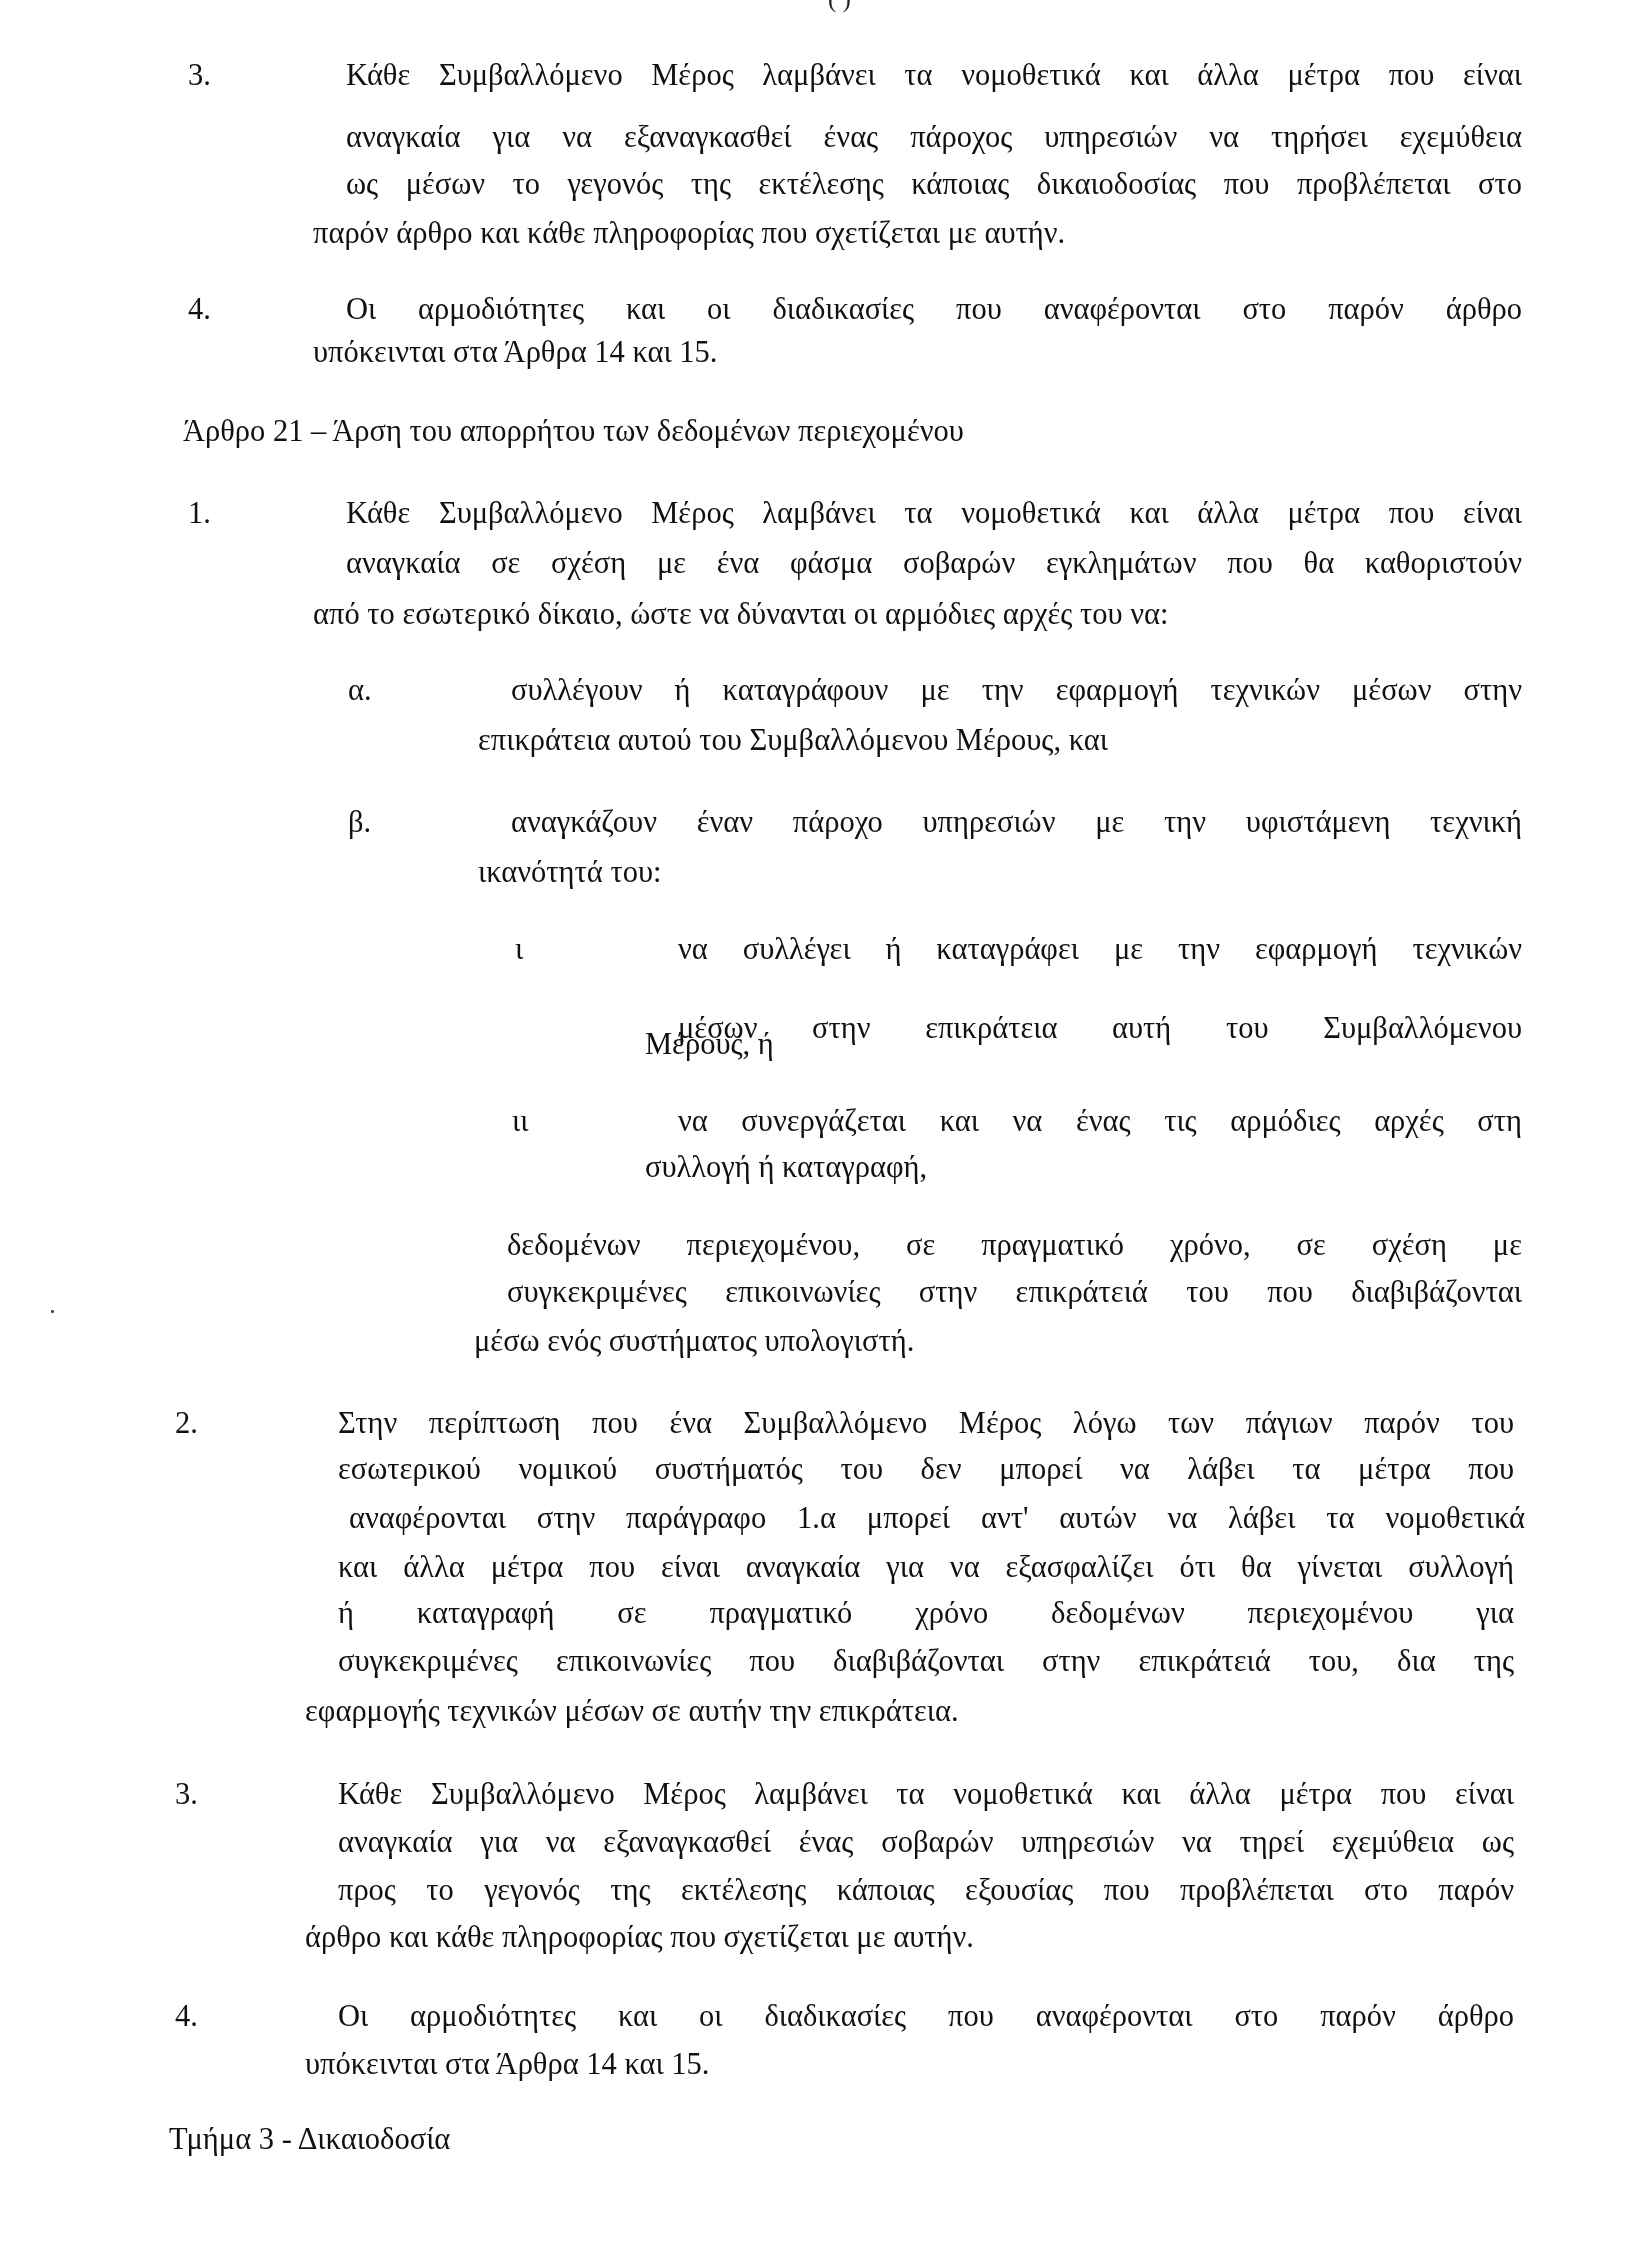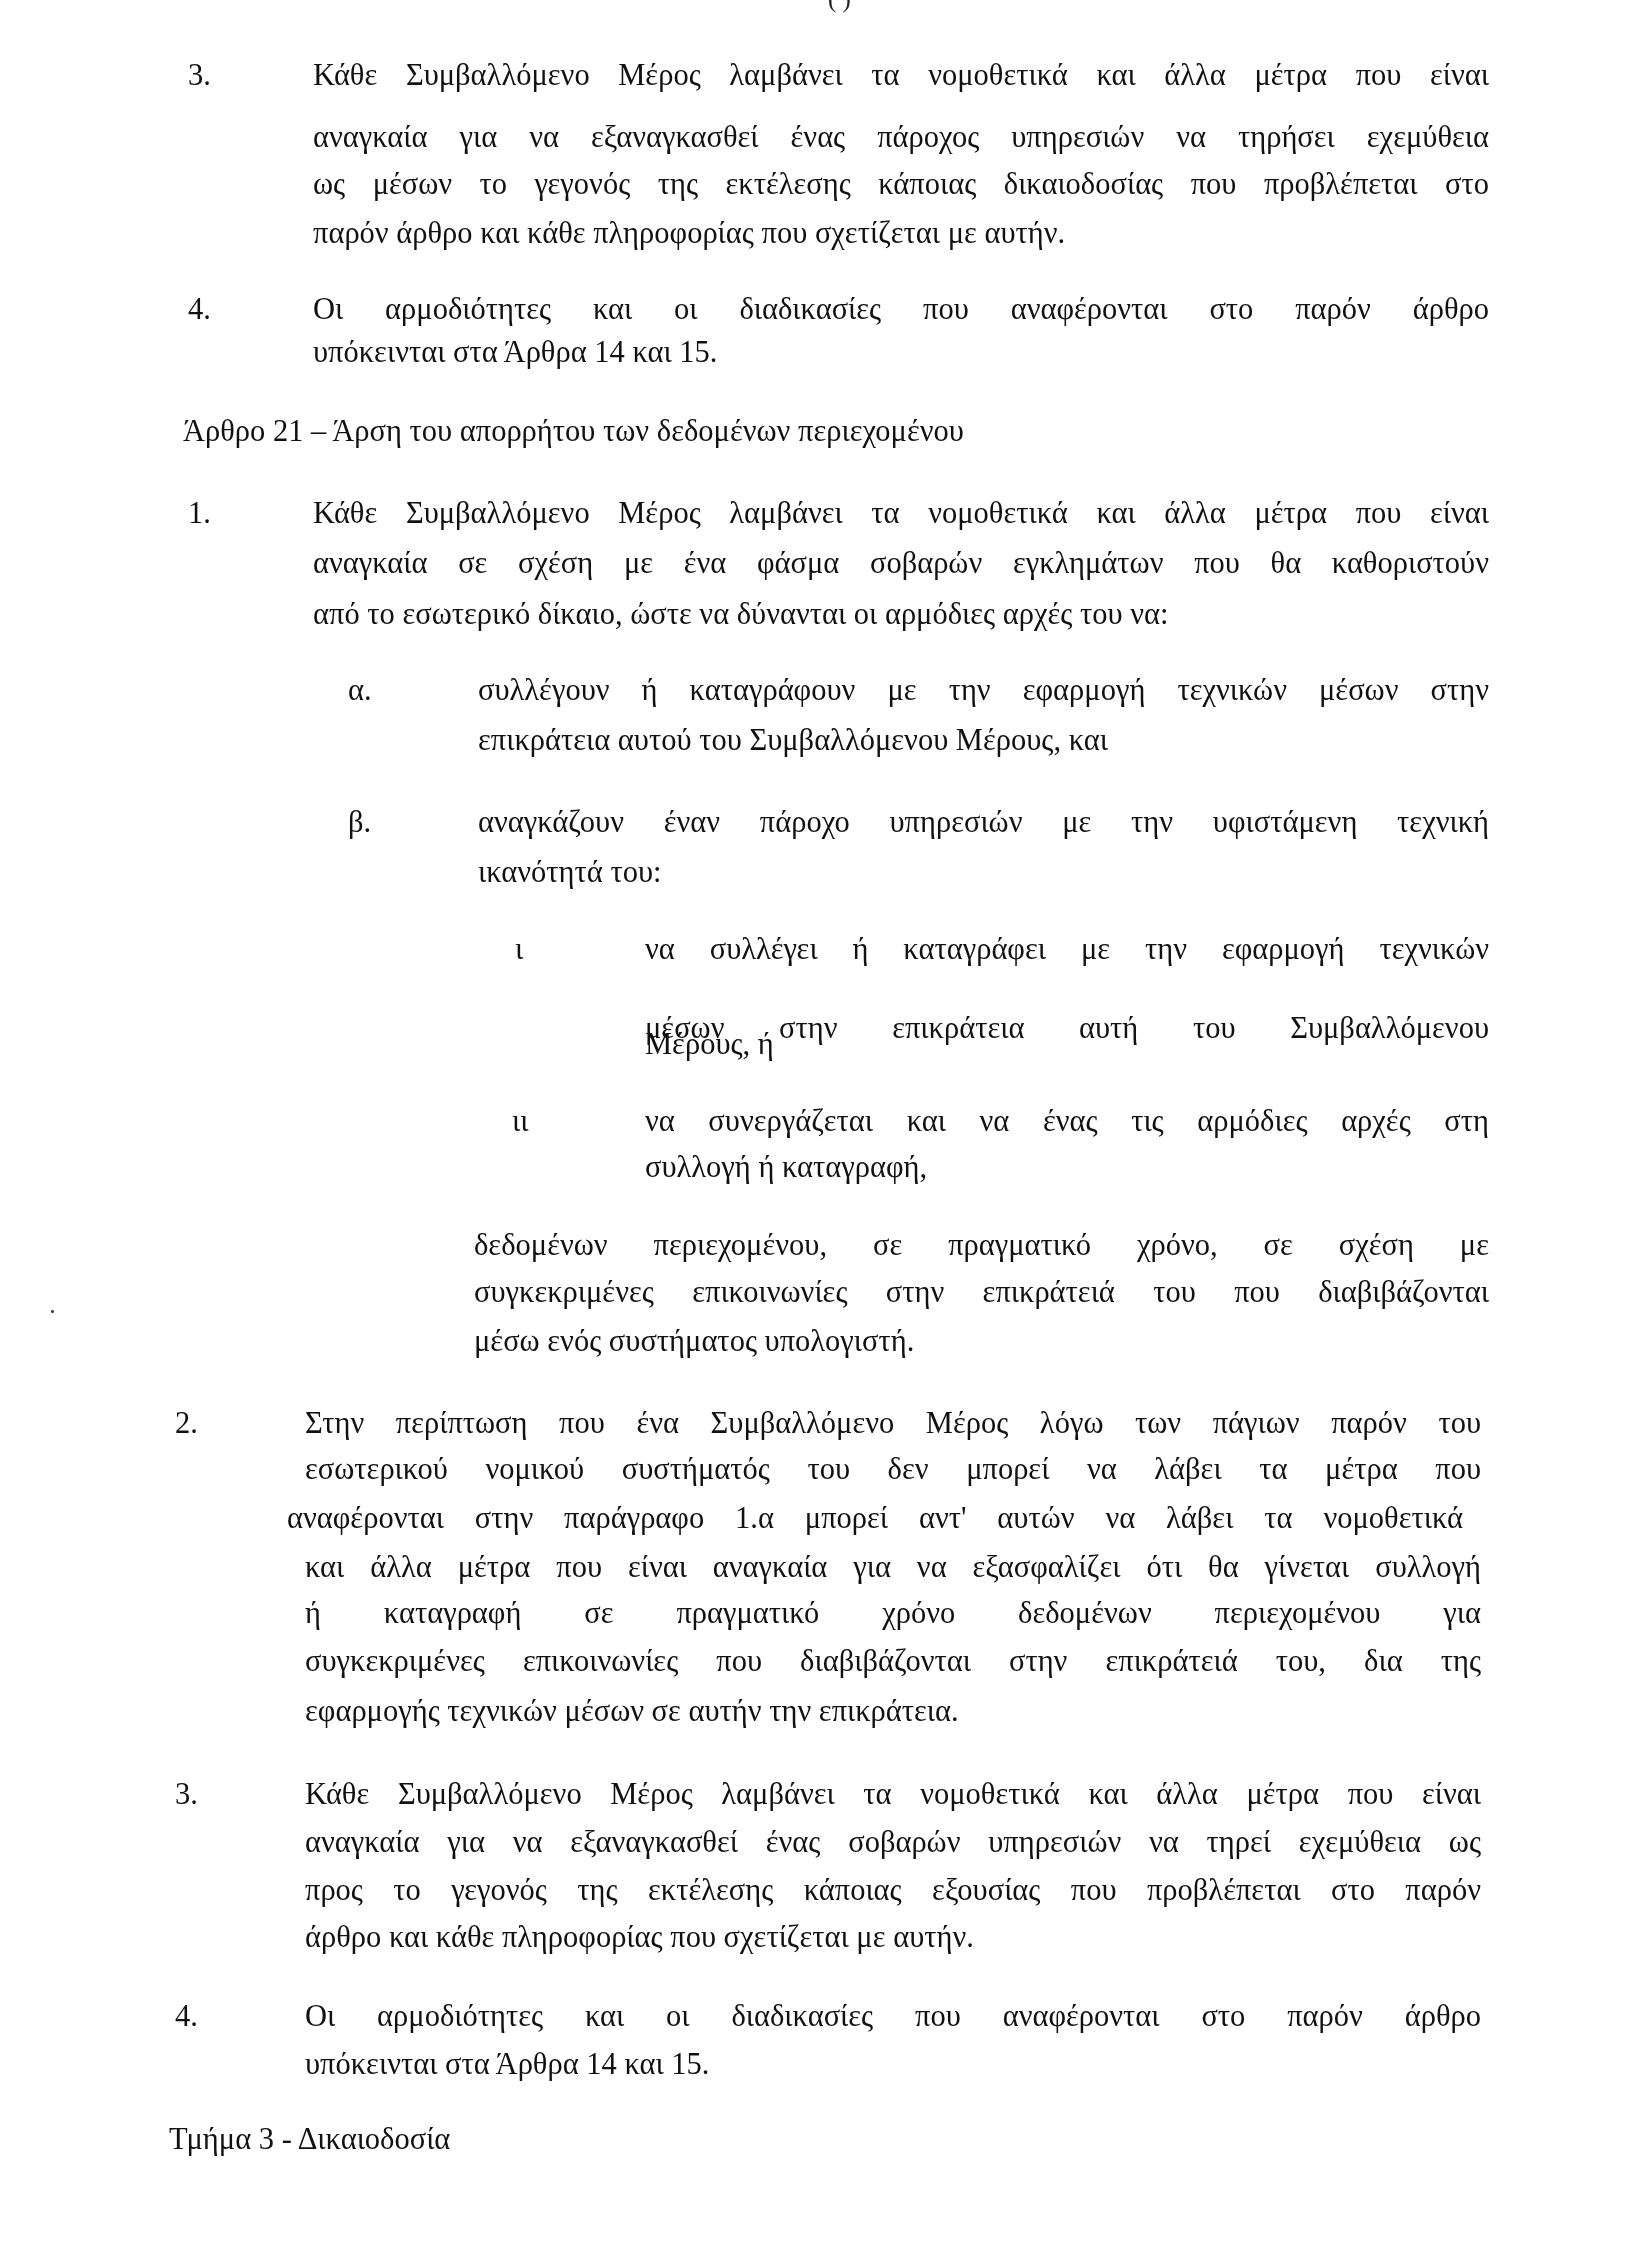--- a/index.html
+++ b/index.html
@@ -1,19 +1,19 @@
 <!DOCTYPE html>
 <html style="font-size:13px"><head>
 <meta charset="utf-8">
 <style>
   html, body { margin:0; padding:0; background:#ffffff; }
   body { width:1638px; height:2261px; position:relative; overflow:hidden;
          font-family:"Liberation Serif","DejaVu Serif",serif; color:#111111; }
   .ln { position:absolute; font-size:30.5px; line-height:36px; white-space:nowrap; }
-  .j { text-align:justify; text-align-last:justify; white-space:normal; }
+  .j { text-align:justify; text-align-last:justify; white-space:normal;margin-left:33px; }
   .frag { position:absolute; top:-15px; left:828px; font-size:25px; color:#222; }
   .speck { position:absolute; left:51px; width:2.5px; height:2.5px; background:#444; border-radius:50%; }
 </style>
 </head>
 <body>
 
 <div>
   <div class="frag">( ) </div>
   <div class="speck" style="top:1310px"></div>
 
@@ -68,21 +68,21 @@
   <div>
     <div class="ln j" style="left:474px;top:1227px;width:1015px">δεδομένων περιεχομένου, σε πραγματικό χρόνο, σε σχέση με</div>
     <div class="ln j" style="left:474px;top:1274px;width:1015px">συγκεκριμένες επικοινωνίες στην επικράτειά του που διαβιβάζονται</div>
     <div class="ln" style="left:474px;top:1323px">μέσω ενός συστήματος υπολογιστή.</div>
   </div>
 
   <div>
     <div class="ln" style="left:175px;top:1405px">2.</div>
     <div class="ln j" style="left:305px;top:1405px;width:1176px">Στην περίπτωση που ένα Συμβαλλόμενο Μέρος λόγω των πάγιων παρόν του</div>
     <div class="ln j" style="left:305px;top:1451px;width:1176px">εσωτερικού νομικού συστήματός του δεν μπορεί να λάβει τα μέτρα που</div>
-    <div class="ln j" style="left:287px;top:1500px;width:1176px">αναφέρονται στην παράγραφο 1.α μπορεί αντ' αυτών να λάβει τα νομοθετικά</div>
+    <div class="ln j" style="left:316px;top:1500px;width:1176px">αναφέρονται στην παράγραφο 1.α μπορεί αντ' αυτών να λάβει τα νομοθετικά</div>
     <div class="ln j" style="left:305px;top:1549px;width:1176px">και άλλα μέτρα που είναι αναγκαία για να εξασφαλίζει ότι θα γίνεται συλλογή</div>
     <div class="ln j" style="left:305px;top:1595px;width:1176px">ή καταγραφή σε πραγματικό χρόνο δεδομένων περιεχομένου για</div>
     <div class="ln j" style="left:305px;top:1643px;width:1176px">συγκεκριμένες επικοινωνίες που διαβιβάζονται στην επικράτειά του, δια της</div>
     <div class="ln" style="left:305px;top:1693px">εφαρμογής τεχνικών μέσων σε αυτήν την επικράτεια.</div>
   </div>
 
   <div>
     <div class="ln" style="left:175px;top:1776px">3.</div>
     <div class="ln j" style="left:305px;top:1776px;width:1176px">Κάθε Συμβαλλόμενο Μέρος λαμβάνει τα νομοθετικά και άλλα μέτρα που είναι</div>
     <div class="ln j" style="left:305px;top:1824px;width:1176px">αναγκαία για να εξαναγκασθεί ένας σοβαρών υπηρεσιών να τηρεί εχεμύθεια ως</div>

